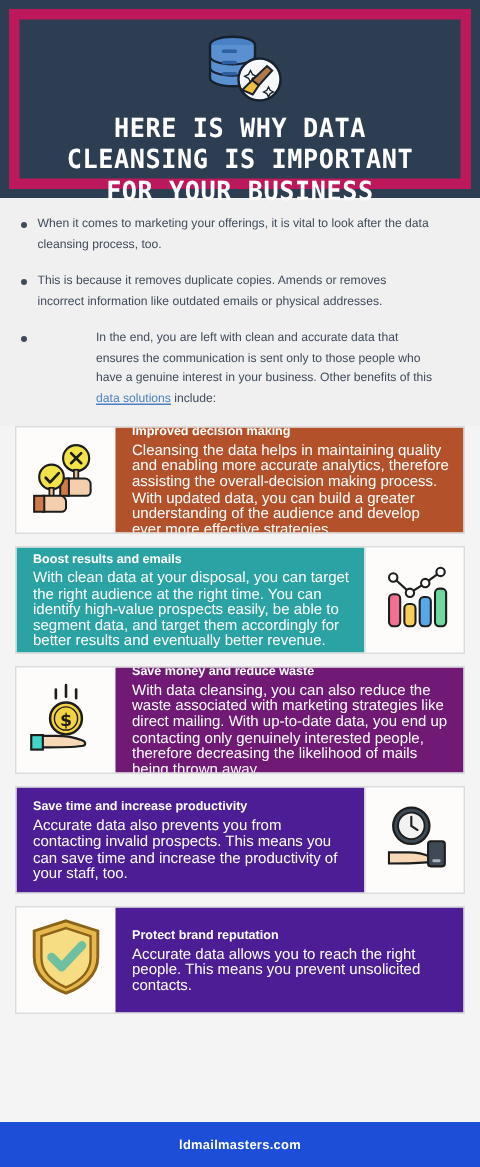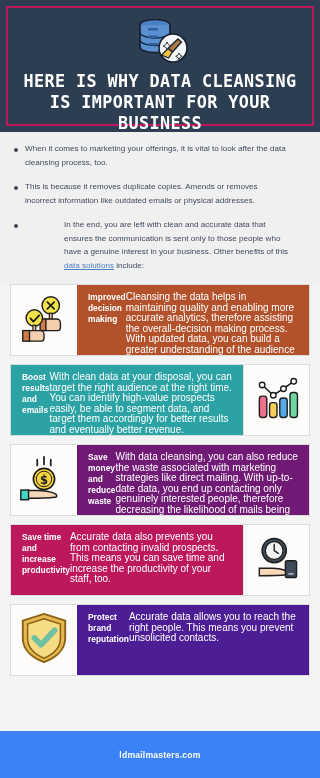--- a/index.html
+++ b/index.html
@@ -21,21 +21,21 @@
   .header {
     position: relative;
     width: 320px;
     height: 132px;
     background: #2e3e52;
     padding: 6px;
   }
   .header-inner {
     width: 100%;
     height: 100%;
-    border: 2px solid #be185d;
+    border: 7px solid #be185d;
     display: flex;
     flex-direction: column;
     align-items: center;
     justify-content: flex-start;
     padding-top: 7px;
   }
   .header-icon { width: 62px; height: 52px; }
   .header-title {
     margin-top: 4px;
     text-align: center;
@@ -90,48 +90,49 @@
     background: #fdfcfa;
     display: flex;
     align-items: center;
     justify-content: center;
   }
   .card-body {
     flex: 1 1 auto;
     padding: 7px 9px 6px 11px;
     color: #ffffff;
     display: flex;
+    flex-direction: column;
     justify-content: center;
   }
   .card-title {
     font-size: 8.4px;
     font-weight: bold;
     margin-bottom: 3px;
     line-height: 11px;
   }
   .card-text {
     font-size: 10px;
     line-height: 10.6px;
   }
   .card-1 .card-body { background: #b2512a; }
   .card-2 .card-body { background: #2ba3a4; }
   .card-3 .card-body { background: #701a75; }
-  .card-4 .card-body { background: #be185d; }
+  .card-4 .card-body { background: #4c1d95; }
   .card-5 .card-body { background: #4c1d95; }
   .card-2 .card-icon, .card-4 .card-icon { border-left: 1px solid #e2e2e2; }
 
   .spacer { height: 38px; background: #f4f4f4; }
 
   
   .footer {
     position: absolute;
     left: 0; bottom: 0;
     width: 320px;
-    height: 47px;
-    background: #3b82f6;
+    height: 30px;
+    background: #1d4ed8;
     display: flex;
     align-items: center;
     justify-content: center;
   }
   .footer-text {
     color: #ffffff;
     font-size: 8.6px;
     font-weight: bold;
     letter-spacing: 0.2px;
   }

